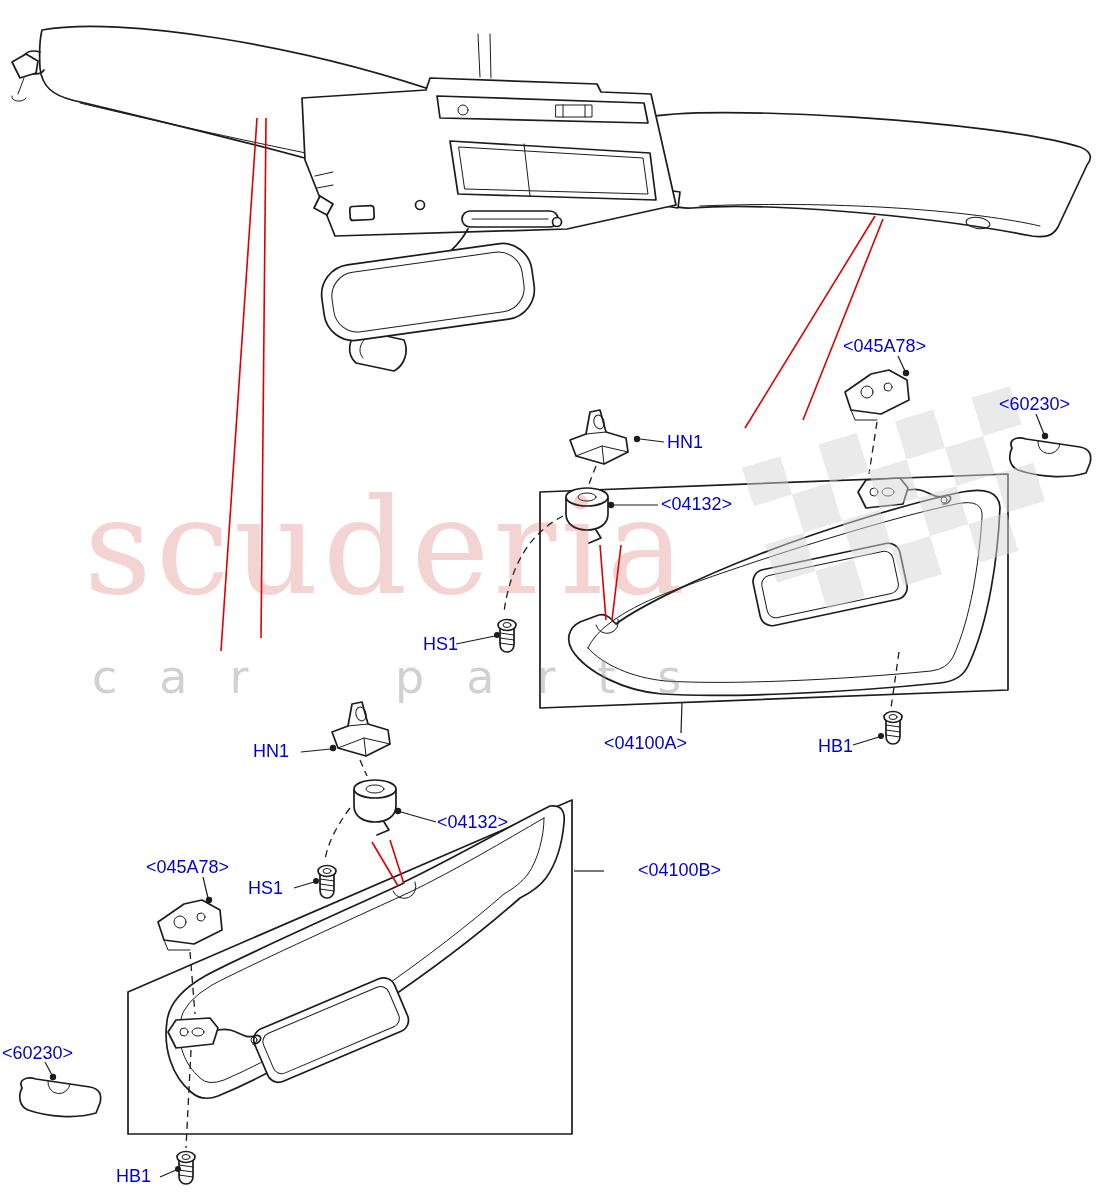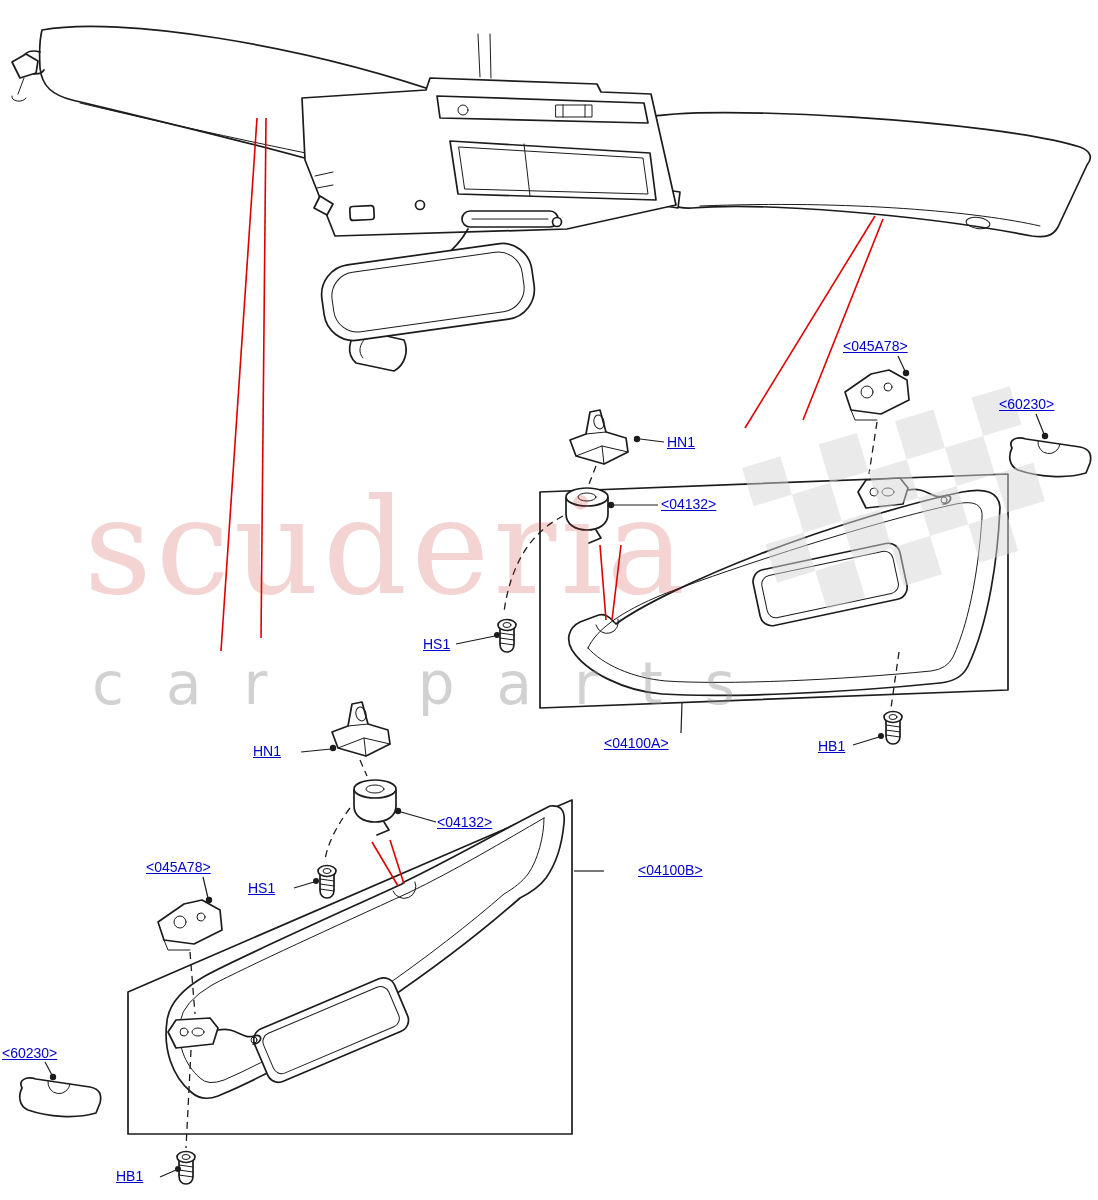--- a/index.html
+++ b/index.html
@@ -17,27 +17,27 @@
   .lead{fill:none;stroke:var(--line-black,#1c1c1c);stroke-width:1.2;}
   .dot{fill:var(--line-black,#1c1c1c);stroke:none;}
   .chk{fill:var(--checker-gray,#d8d8d8);opacity:.5;}
 
   
   .wm-brand{position:absolute;left:84px;top:470px;z-index:2;
     font-family:"DejaVu Serif", serif;font-weight:normal;font-size:132px;
     letter-spacing:4px;color:var(--watermark-red,#cb2727);opacity:.20;
     pointer-events:none;white-space:nowrap;}
   .wm-sub{position:absolute;left:92px;top:650px;z-index:2;
-    font-family:"DejaVu Sans", sans-serif;font-size:58px;
+    font-family:"DejaVu Sans", sans-serif;font-size:46px;
     letter-spacing:42px;word-spacing:48px;color:#8f8f8f;opacity:.40;
     pointer-events:none;white-space:nowrap;}
 
   
-  .callout{position:absolute;z-index:3;font-size:14px;line-height:18px;
-    color:var(--label-blue,#0000cc);white-space:nowrap;text-decoration:underline;}
+  .callout{position:absolute;z-index:3;font-size:18px;line-height:18px;
+    color:var(--label-blue,#0000cc);white-space:nowrap;}
 </style>
 </head>
 <body>
 
 <div class="stage">
 
 <svg width="1098" height="1200" viewBox="0 0 1098 1200">
   <defs>
     <g id="clip">
       <path class="lnf" d="M 24,4 L 34,2 L 40,24 L 60,30 L 62,44 L 38,56 L 10,48 L 4,32 L 20,26 Z"></path>

